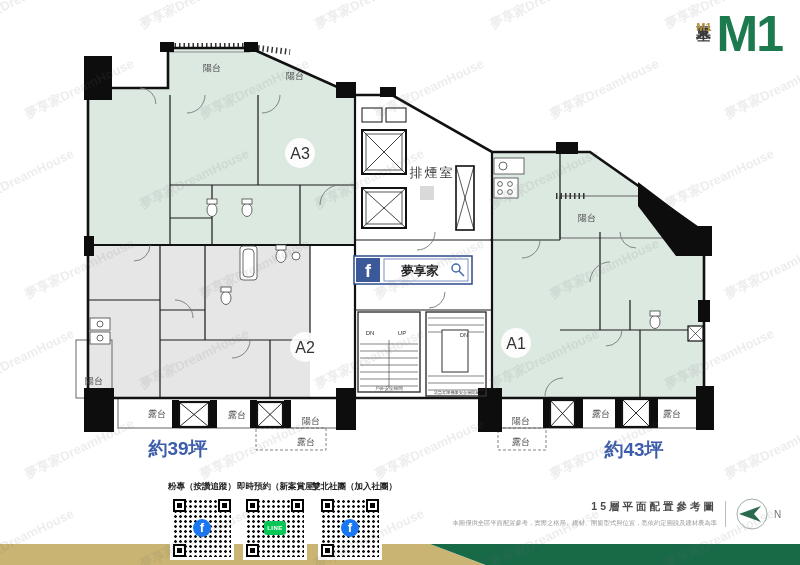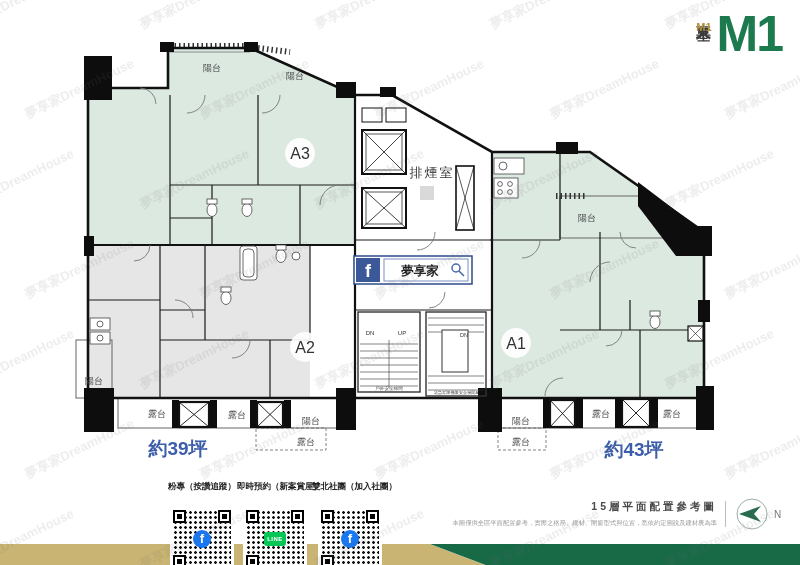--- a/index.html
+++ b/index.html
@@ -14,21 +14,21 @@
   #brand .col{display:flex;flex-direction:column;align-items:center;}
   #company-vertical{writing-mode:vertical-rl;text-orientation:upright;font-size:15px;font-weight:700;
       color:#3a3a3a;letter-spacing:3px;line-height:1;}
   #gold-monogram{font-size:11px;font-weight:800;color:#b5953f;margin-top:3px;}
   #logo-main{font-size:50px;font-weight:800;color:#1d7a4e;line-height:0.9;letter-spacing:-2px;}
   
   #plan-svg{position:absolute;left:0;top:0;z-index:2;}
   #plan-svg text{font-family:"Liberation Sans","DejaVu Sans",sans-serif;}
   
   .qr-block{position:absolute;z-index:5;width:76px;text-align:center;}
-  .qr-label{font-size:8.5px;font-weight:700;color:#222;white-space:nowrap;display:block;margin-bottom:14px;}
+  .qr-label{font-size:8.5px;font-weight:700;color:#222;white-space:nowrap;display:block;margin-bottom:3px;}
   .qr{position:relative;width:58px;height:58px;margin:0 auto;background:#fff;border:3px solid #fff;
       background-image:radial-gradient(#111 36%,transparent 42%);background-size:5px 5px;}
   .qr .corner{position:absolute;width:13px;height:13px;border:2.5px solid #000;background:#fff;box-sizing:border-box;}
   .qr .corner::after{content:"";position:absolute;left:2px;top:2px;right:2px;bottom:2px;background:#000;}
   .qr .c-tl{left:0;top:0}.qr .c-tr{right:0;top:0}.qr .c-bl{left:0;bottom:0}
   .qr .center-icon{position:absolute;left:50%;top:50%;transform:translate(-50%,-50%);}
   .fb-circle{width:18px;height:18px;border-radius:50%;background:#1877f2;color:#fff;font-weight:800;
       font-size:13px;line-height:18px;text-align:center;}
   .line-badge{width:22px;height:14px;border-radius:3px;background:#06c755;color:#fff;font-weight:800;
       font-size:6px;line-height:14px;text-align:center;letter-spacing:0.5px;}

